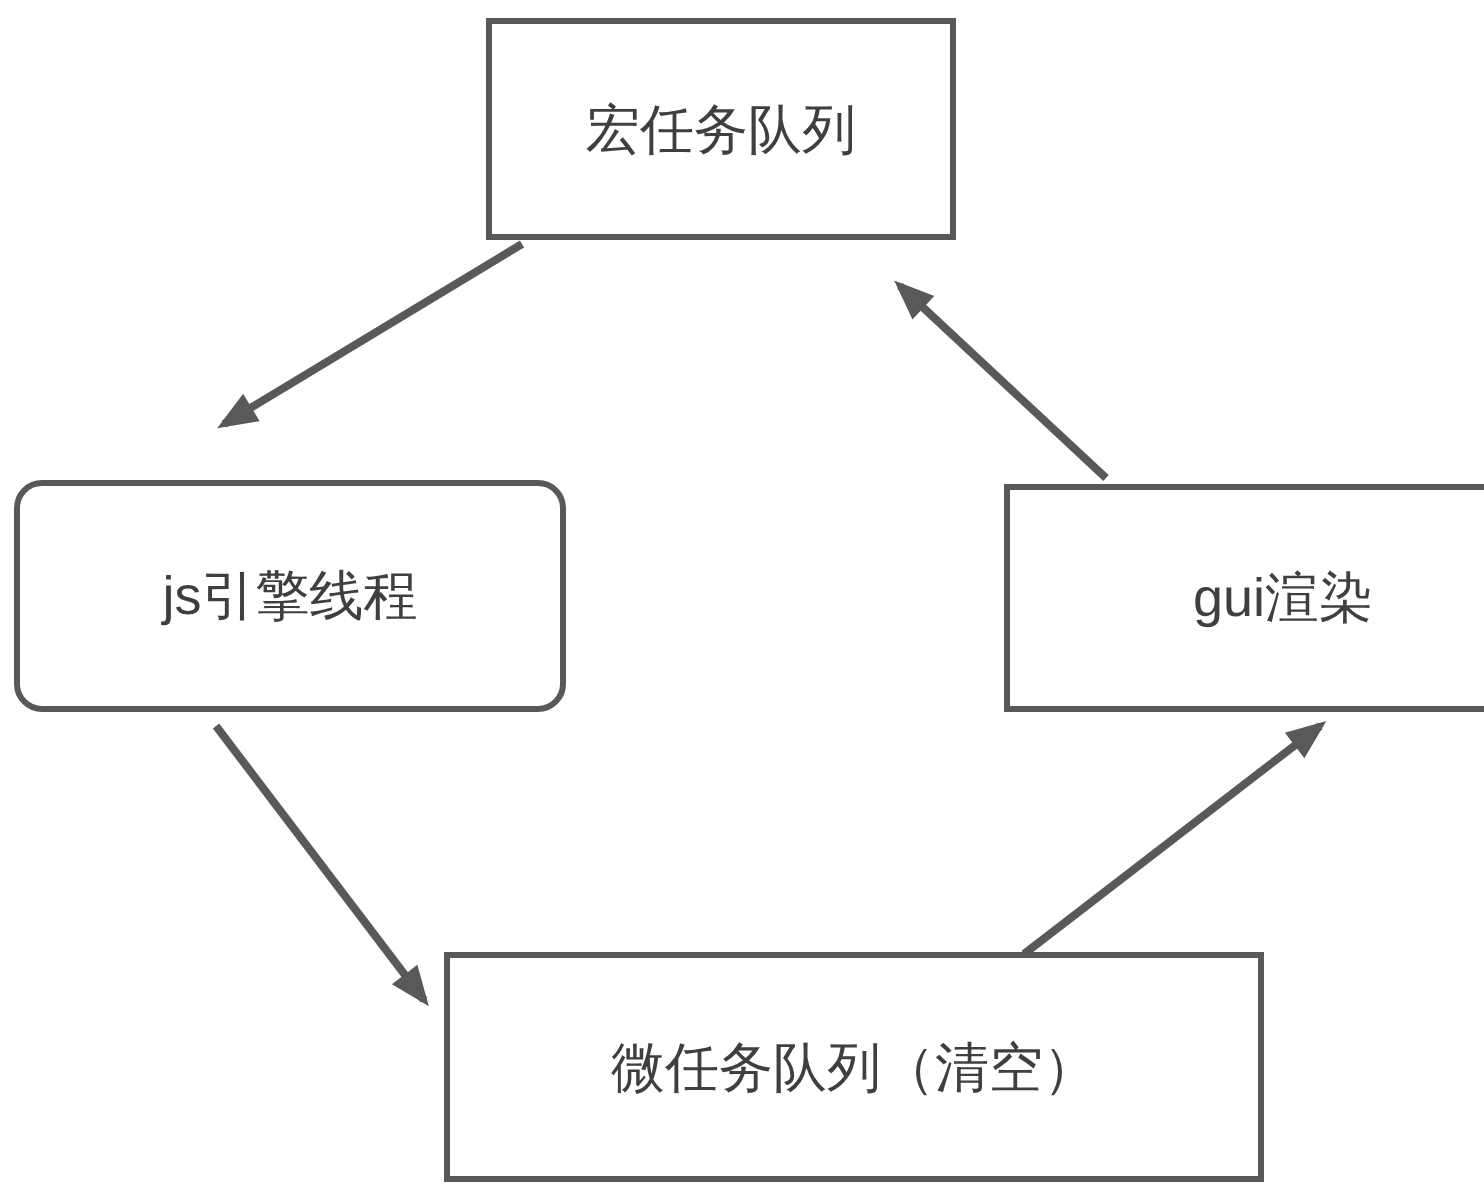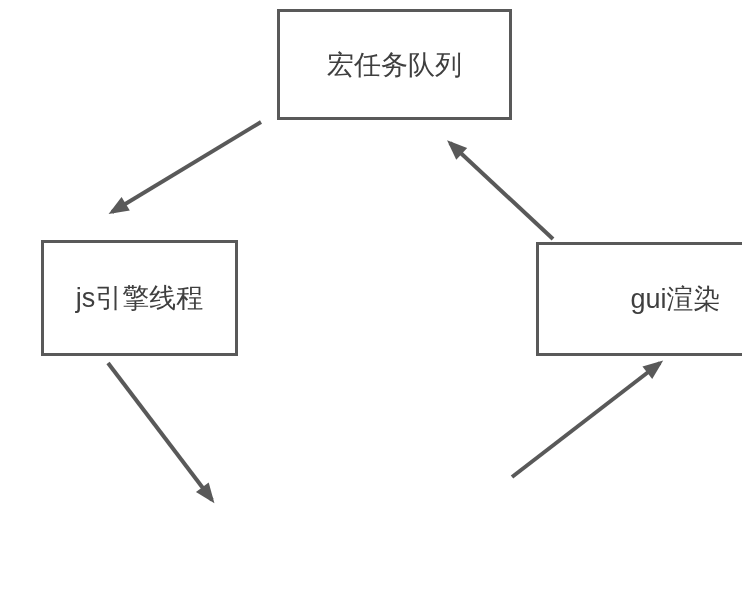--- a/index.html
+++ b/index.html
@@ -40,24 +40,23 @@
     box-sizing: border-box;
     background: var(--background);
     border: 3px solid var(--stroke);
     display: flex;
     align-items: center;
     justify-content: center;
     font-size: 27px;
     color: var(--text);
     text-align: right;
     white-space: nowrap;
-    margin-left: 34px;
   }
   #node-macrotask { left: 243px; top: 9px;   width: 235px; height: 111px; }
-  #node-jsengine  { left: 7px;   top: 240px; width: 197px; height: 116px; }
+  #node-jsengine  { left: 7px;   top: 240px; width: 276px; height: 116px; border-radius: 14px; }
   #node-gui       { left: 502px; top: 242px; width: 279px; height: 114px; }
   #node-microtask { left: 222px; top: 476px; width: 410px; height: 115px; }
 </style>
 </head>
 <body>
 
 <div class="canvas">
 
   <svg class="edges-layer" width="742" height="598" viewBox="0 0 742 598" xmlns="http://www.w3.org/2000/svg">
     <defs>
@@ -72,18 +71,21 @@
   </svg>
 
   <div class="node" id="node-macrotask">
     <span>宏任务队列</span>
   </div>
 
   <div class="node" id="node-jsengine">
     <span>js引擎线程</span>
   </div>
 
+  <div class="node" id="node-microtask">
+    <span>微任务队列（清空）</span>
+  </div>
 
   <div class="node" id="node-gui">
     <span>gui渲染</span>
   </div>
 
 </div>
 
 </body></html>

